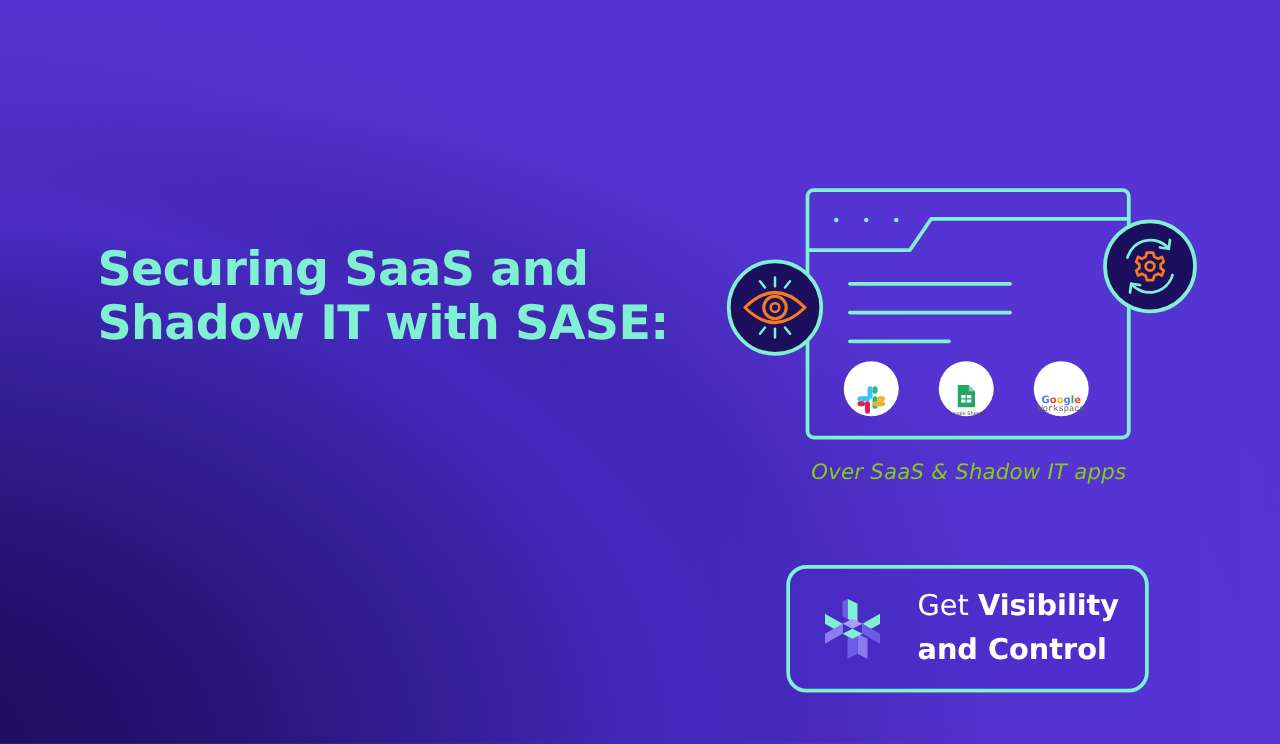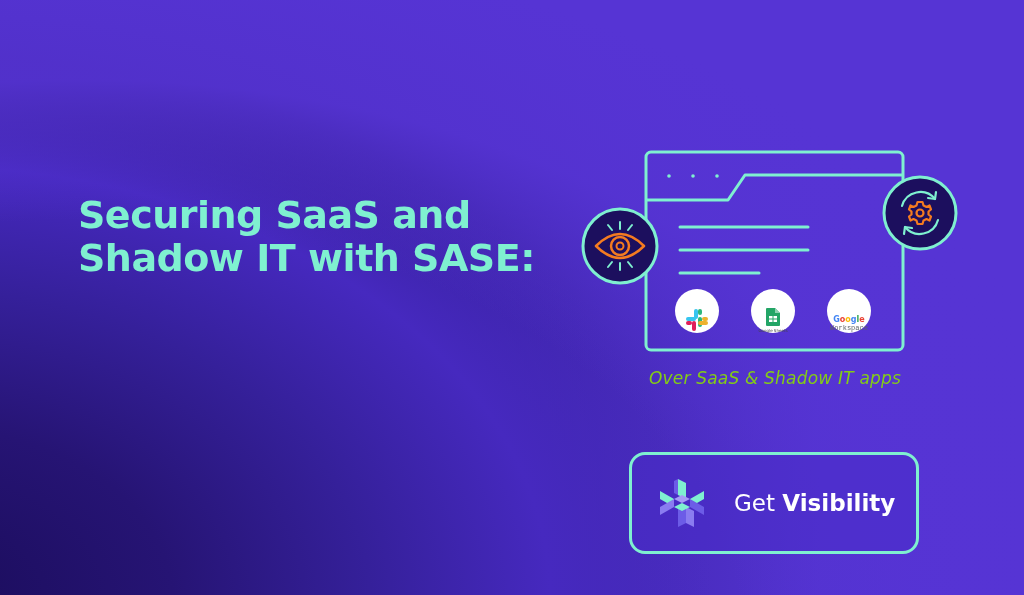--- a/index.html
+++ b/index.html
@@ -141,14 +141,15 @@
     <polygon points="22,30 30,30 30,46 22,50" fill="#6c5ce7"></polygon>
     <polygon points="4,14 18,22 18,30 4,22" fill="#7ff0d0"></polygon>
     <polygon points="4,30 18,22 18,30 4,38" fill="#8a7cf0"></polygon>
     <polygon points="48,14 34,22 34,30 48,22" fill="#7ff0d0"></polygon>
     <polygon points="48,30 34,22 34,30 48,38" fill="#6c5ce7"></polygon>
     <polygon points="18,22 26,26 34,22 26,18" fill="#a79cf6"></polygon>
     <polygon points="18,30 26,34 34,30 26,26" fill="#7ff0d0"></polygon>
   </svg>
   <div class="cta-text">
     <div><span class="light">Get </span><span class="bold">Visibility</span></div>
+    <div class="bold">and Control</div>
   </div>
 </div>
 
 </body></html>

